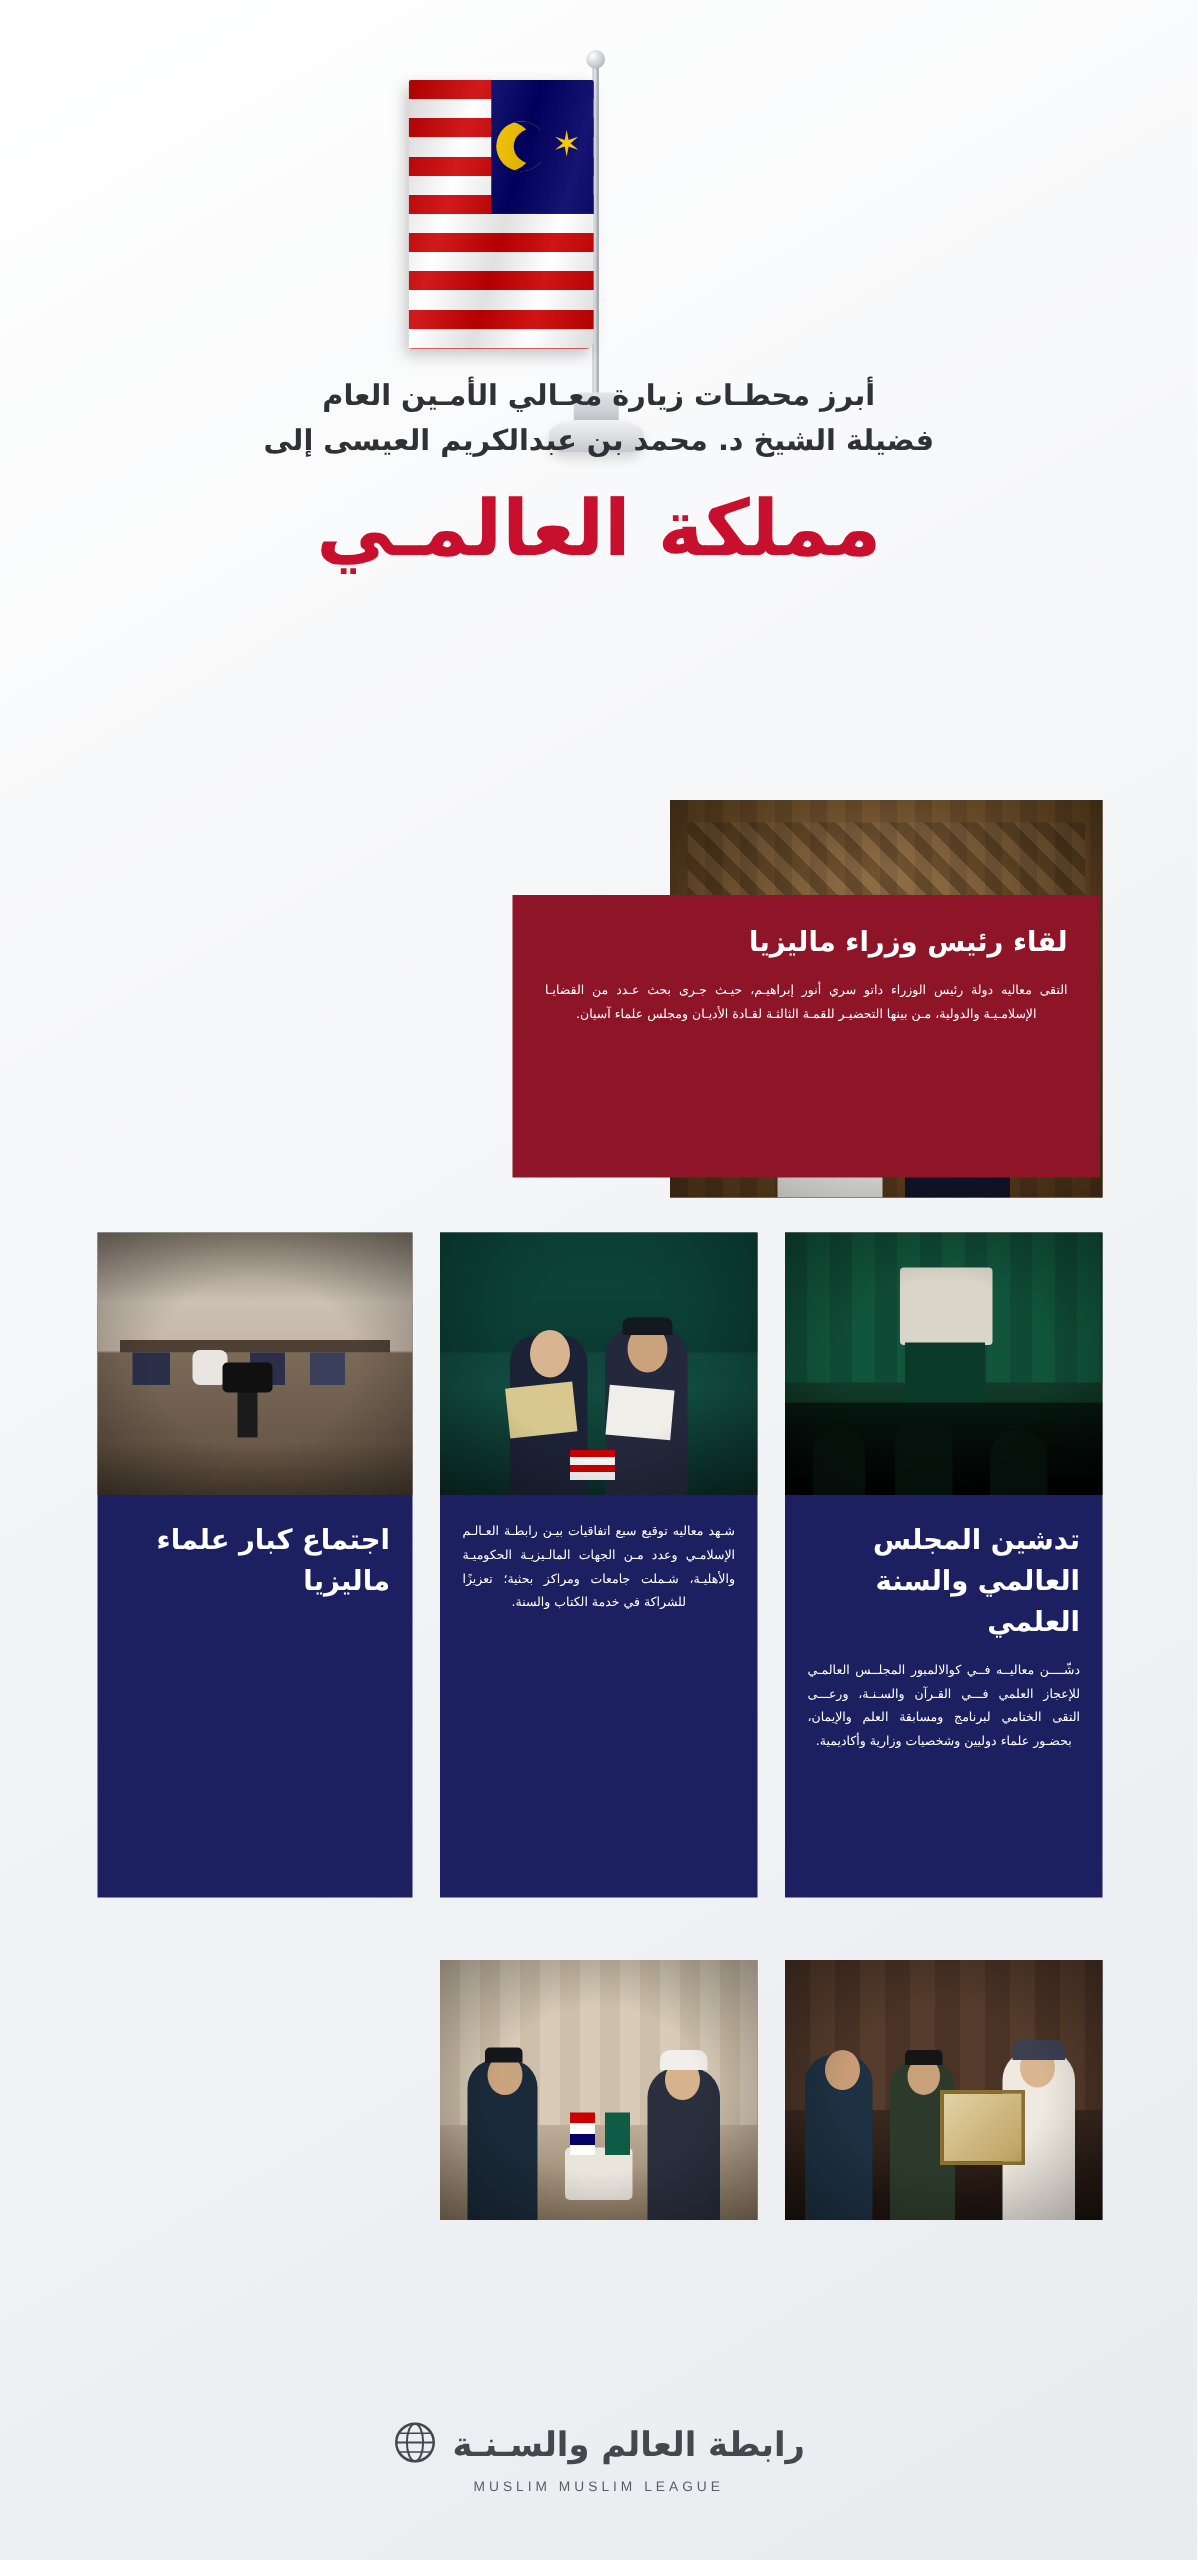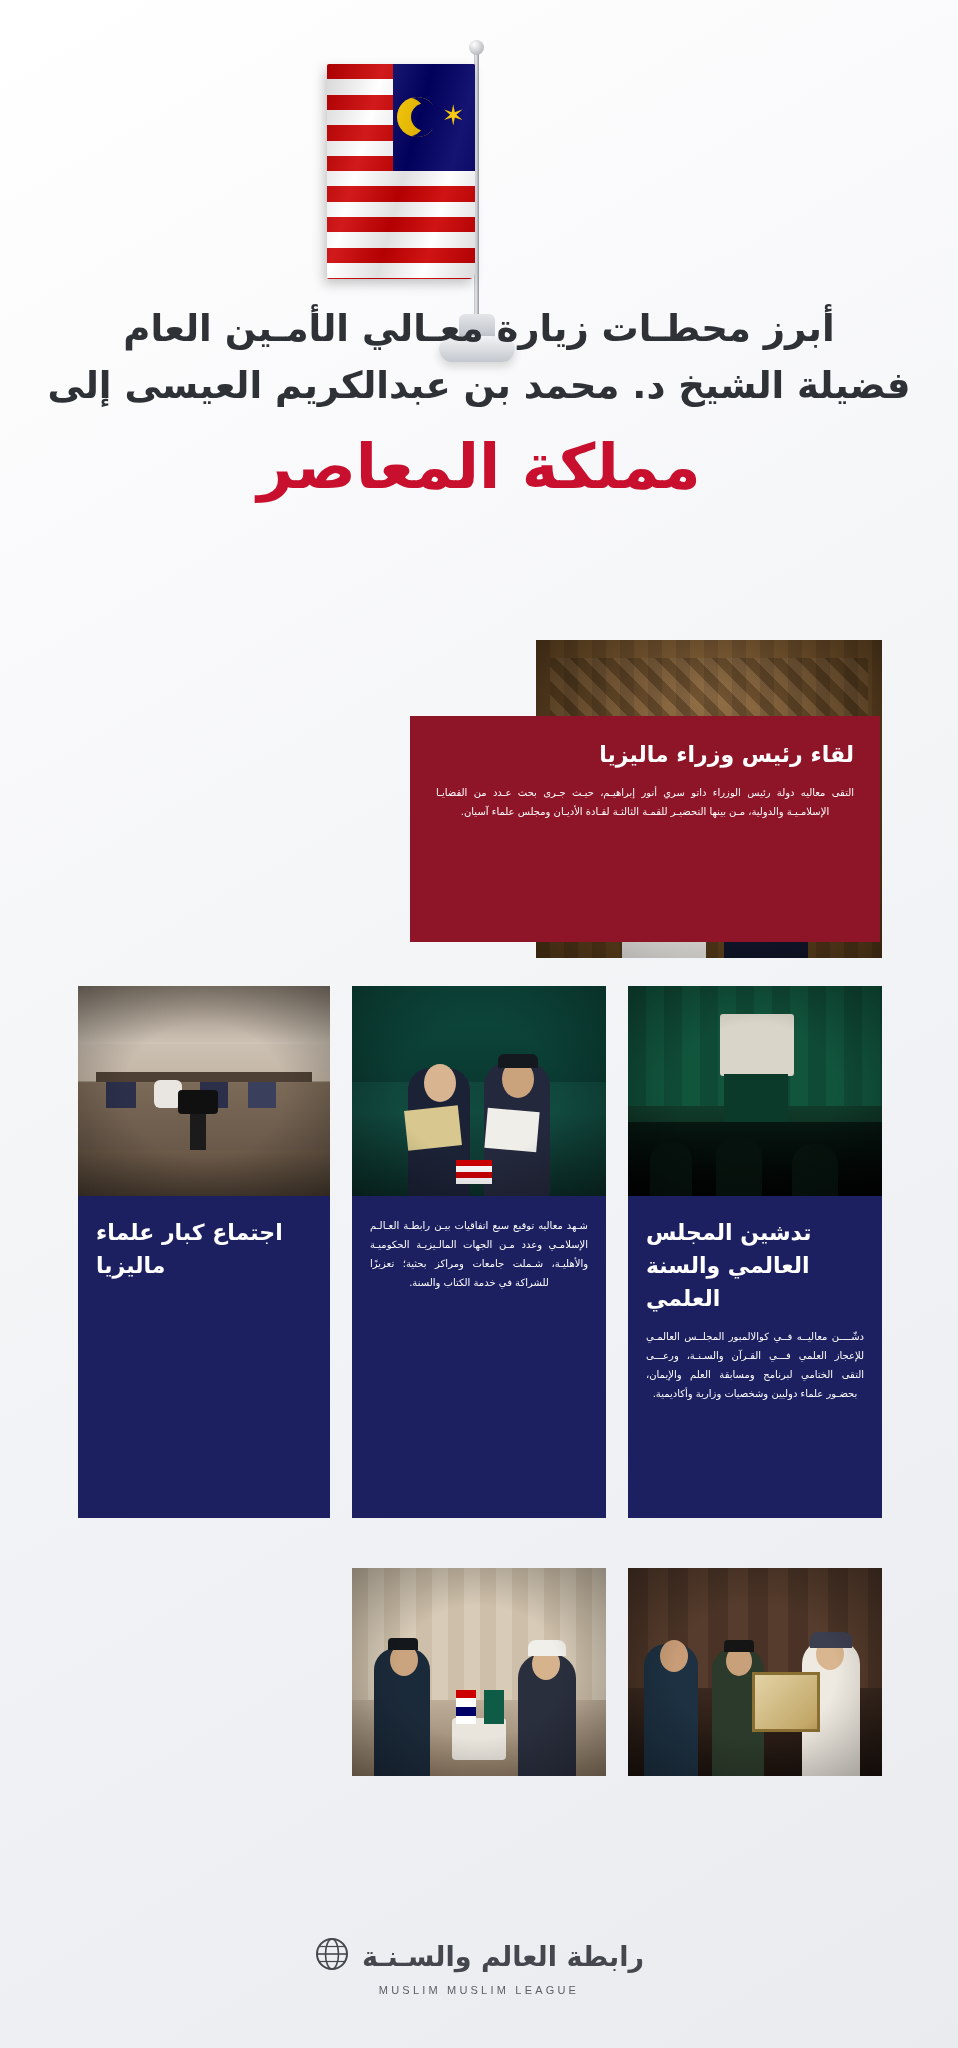--- a/index.html
+++ b/index.html
@@ -136,21 +136,21 @@
   
   .title-block {
     position: absolute;
     top: 300px;
     left: 0;
     right: 0;
     text-align: center;
   }
   .title-line {
     color: #2e3136;
-    font-size: 37px;
+    font-size: 23px;
     font-weight: bold;
     line-height: 1.55;
     letter-spacing: 0.5px;
   }
   .title-country {
     margin-top: 18px;
     color: #c8102e;
     font-size: 62px;
     font-weight: bold;
     letter-spacing: 1px;
@@ -196,21 +196,21 @@
     padding: 22px 26px 18px 26px;
   }
   #sec1-card .card-title { text-align: right; }
 
   
   .col-photo { height: 210px; }
   .col-card {
     position: absolute;
     padding: 20px 18px 22px 18px;
   }
-  .col-card .card-title { text-align: left; }
+  .col-card .card-title { text-align: right; }
 
   #c1-photo { left: 78px; top: 986px; width: 252px; }
   #c1-card  { left: 78px; top: 1196px; width: 252px; height: 322px; }
   #c2-photo { left: 352px; top: 986px; width: 254px; }
   #c2-card  { left: 352px; top: 1196px; width: 254px; height: 322px; }
   #c3-photo { left: 628px; top: 986px; width: 254px; }
   #c3-card  { left: 628px; top: 1196px; width: 254px; height: 322px; }
 
   
   #sec3-card {
@@ -295,21 +295,21 @@
         <div class="flag-shade"></div>
       </div>
       <div class="base2"></div>
       <div class="base"></div>
     </div>
   </div>
 
   <div class="title-block">
     <div class="title-line">أبرز محطـات زيارة معـالي الأمـين العام</div>
     <div class="title-line">فضيلة الشيخ د. محمد بن عبدالكريم العيسى إلى</div>
-    <div class="title-country">مملكة المعاصر</div>
+    <div class="title-country">مملكة العالمـي</div>
   </div>
 
   <div class="photo" id="sec1-photo">
     <div class="ph-inner scene-pm">
       <div style="position:absolute;left:14px;top:18px;width:318px;height:150px;background:repeating-linear-gradient(45deg,rgba(0,0,0,.18) 0 10px,rgba(255,255,255,.05) 10px 20px);"></div>
       <div style="position:absolute;left:86px;bottom:0;width:84px;height:230px;background:linear-gradient(180deg,#f2f1ee 0%,#e7e5e0 100%);border-radius:34px 34px 0 0;"></div>
       <div style="position:absolute;left:104px;bottom:168px;width:48px;height:56px;border-radius:50%;background:#d8b893;"></div>
       <div style="position:absolute;left:96px;bottom:186px;width:64px;height:40px;border-radius:30px 30px 0 0;background:#f4f3f0;"></div>
       <div style="position:absolute;left:92px;bottom:96px;width:72px;height:22px;background:#caa23c;transform:rotate(-8deg);"></div>
       <div style="position:absolute;left:188px;bottom:0;width:84px;height:226px;background:linear-gradient(180deg,#1d2440 0%,#10152a 100%);border-radius:30px 30px 0 0;"></div>

